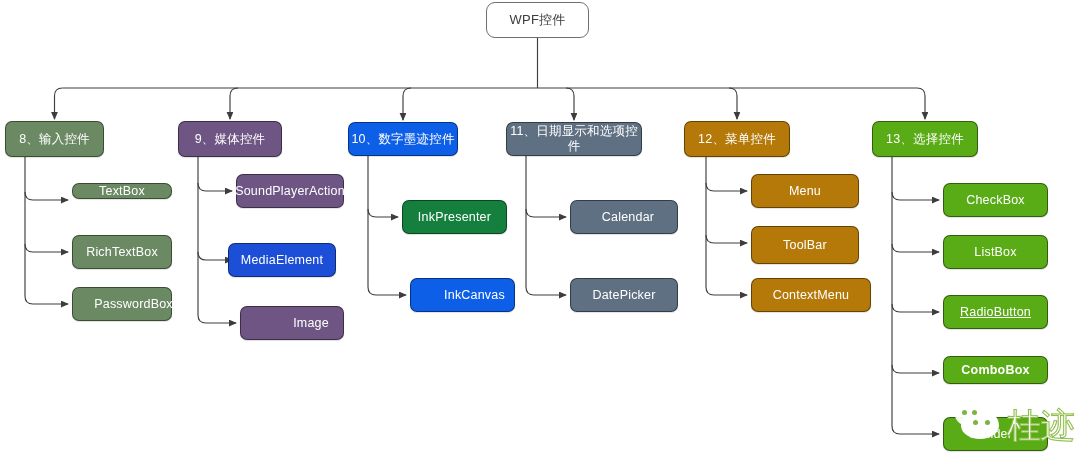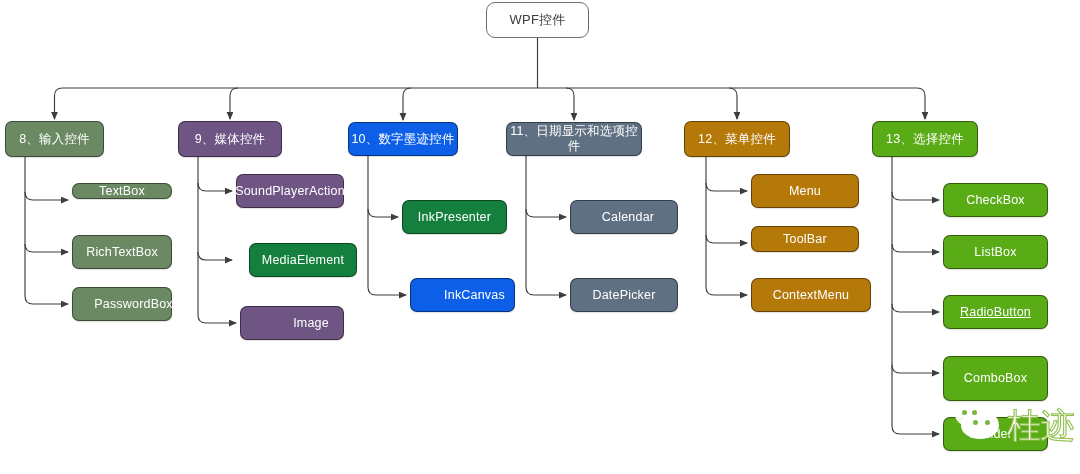--- a/index.html
+++ b/index.html
@@ -136,21 +136,21 @@
       </div>
       <div class="node leaf" style="left: 72px; top: 287px; width: 100px; height: 34px; background: rgb(107, 138, 99); padding-left: 23px;">
         <span>PasswordBox</span>
       </div>
       <div class="node cat" style="left: 178px; top: 121px; width: 104px; height: 36px; background: rgb(111, 85, 132);">
         <span>9、媒体控件</span>
       </div>
       <div class="node leaf" style="left: 236px; top: 174px; width: 108px; height: 34px; background: rgb(111, 85, 132);">
         <span>SoundPlayerAction</span>
       </div>
-      <div class="node leaf" style="left: 249px; top: 243px; width: 108px; height: 34px; background: #15803d;">
+      <div class="node leaf" style="left: 228px; top: 243px; width: 108px; height: 34px; background: #1d4ed8;">
         <span>MediaElement</span>
       </div>
       <div class="node leaf" style="left: 240px; top: 306px; width: 104px; height: 34px; background: rgb(111, 85, 132); padding-left: 38px;">
         <span>Image</span>
       </div>
       <div class="node cat" style="left: 348px; top: 122px; width: 110px; height: 34px; background: rgb(13, 95, 232);">
         <span>10、数字墨迹控件</span>
       </div>
       <div class="node leaf" style="left: 402px; top: 200px; width: 105px; height: 34px; background: #15803d;">
         <span>InkPresenter</span>
@@ -166,39 +166,39 @@
       </div>
       <div class="node leaf" style="left: 570px; top: 278px; width: 108px; height: 34px; background: rgb(94, 112, 130);">
         <span>DatePicker</span>
       </div>
       <div class="node cat" style="left: 684px; top: 121px; width: 106px; height: 36px; background: rgb(181, 121, 10);">
         <span>12、菜单控件</span>
       </div>
       <div class="node leaf" style="left: 751px; top: 174px; width: 108px; height: 34px; background: rgb(181, 121, 10);">
         <span>Menu</span>
       </div>
-      <div class="node leaf" style="left: 751px; top: 226px; width: 108px; height: 26px; background: rgb(181, 121, 10);">
+      <div class="node leaf" style="left: 751px; top: 226px; width: 108px; height: 38px; background: rgb(181, 121, 10);">
         <span>ToolBar</span>
       </div>
       <div class="node leaf" style="left: 751px; top: 278px; width: 120px; height: 34px; background: rgb(181, 121, 10);">
         <span>ContextMenu</span>
       </div>
       <div class="node cat" style="left: 872px; top: 121px; width: 106px; height: 36px; background: rgb(90, 172, 22);">
         <span>13、选择控件</span>
       </div>
       <div class="node leaf" style="left: 943px; top: 183px; width: 105px; height: 34px; background: rgb(90, 172, 22);">
         <span>CheckBox</span>
       </div>
       <div class="node leaf" style="left: 943px; top: 235px; width: 105px; height: 34px; background: rgb(90, 172, 22);">
         <span>ListBox</span>
       </div>
       <div class="node leaf" style="left: 943px; top: 295px; width: 105px; height: 34px; background: rgb(90, 172, 22); text-decoration: underline;">
         <span>RadioButton</span>
       </div>
-      <div class="node leaf" style="left: 943px; top: 356px; width: 105px; height: 45px; background: rgb(90, 172, 22);">
+      <div class="node leaf" style="left: 943px; top: 356px; width: 105px; height: 28px; background: rgb(90, 172, 22); font-weight: bold;">
         <span>ComboBox</span>
       </div>
       <div class="node leaf" style="left: 943px; top: 417px; width: 105px; height: 34px; background: rgb(90, 172, 22);">
         <span>Slider</span>
       </div>
     </div>
 
   <div class="watermark" style="left: 955px; top: 403px;">
     <div class="wm-logo">
       <div class="wm-big"></div>

